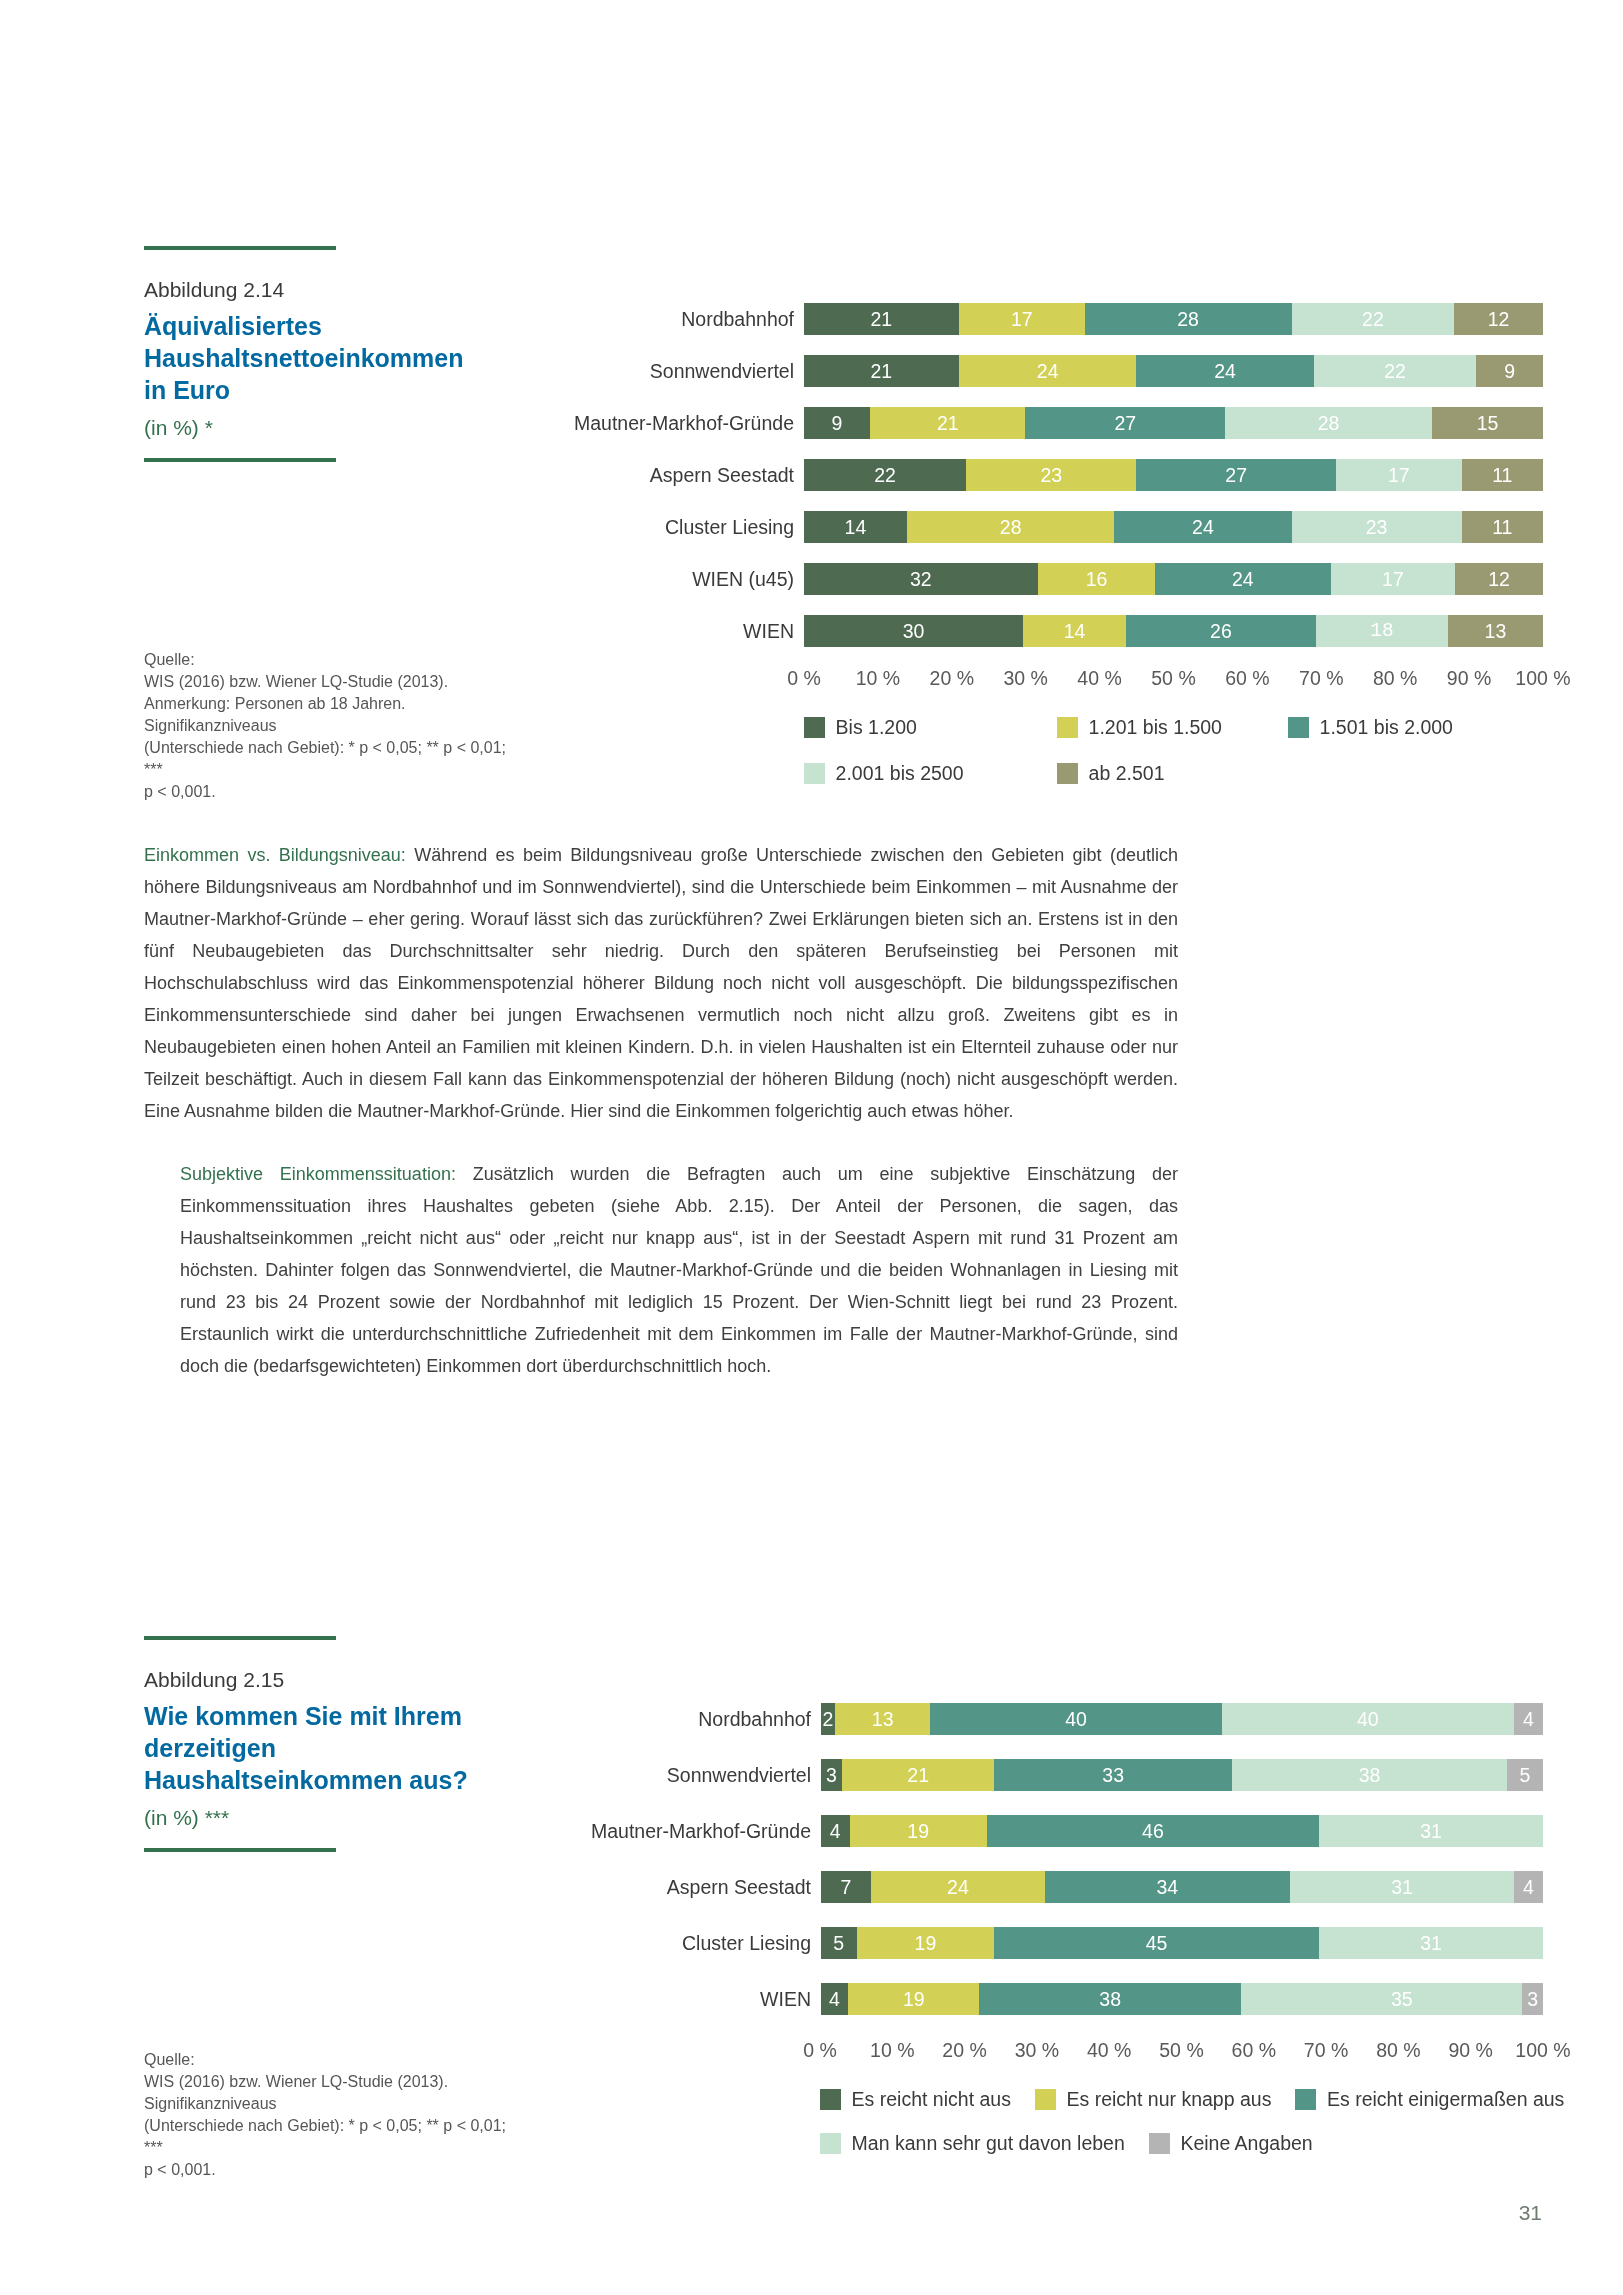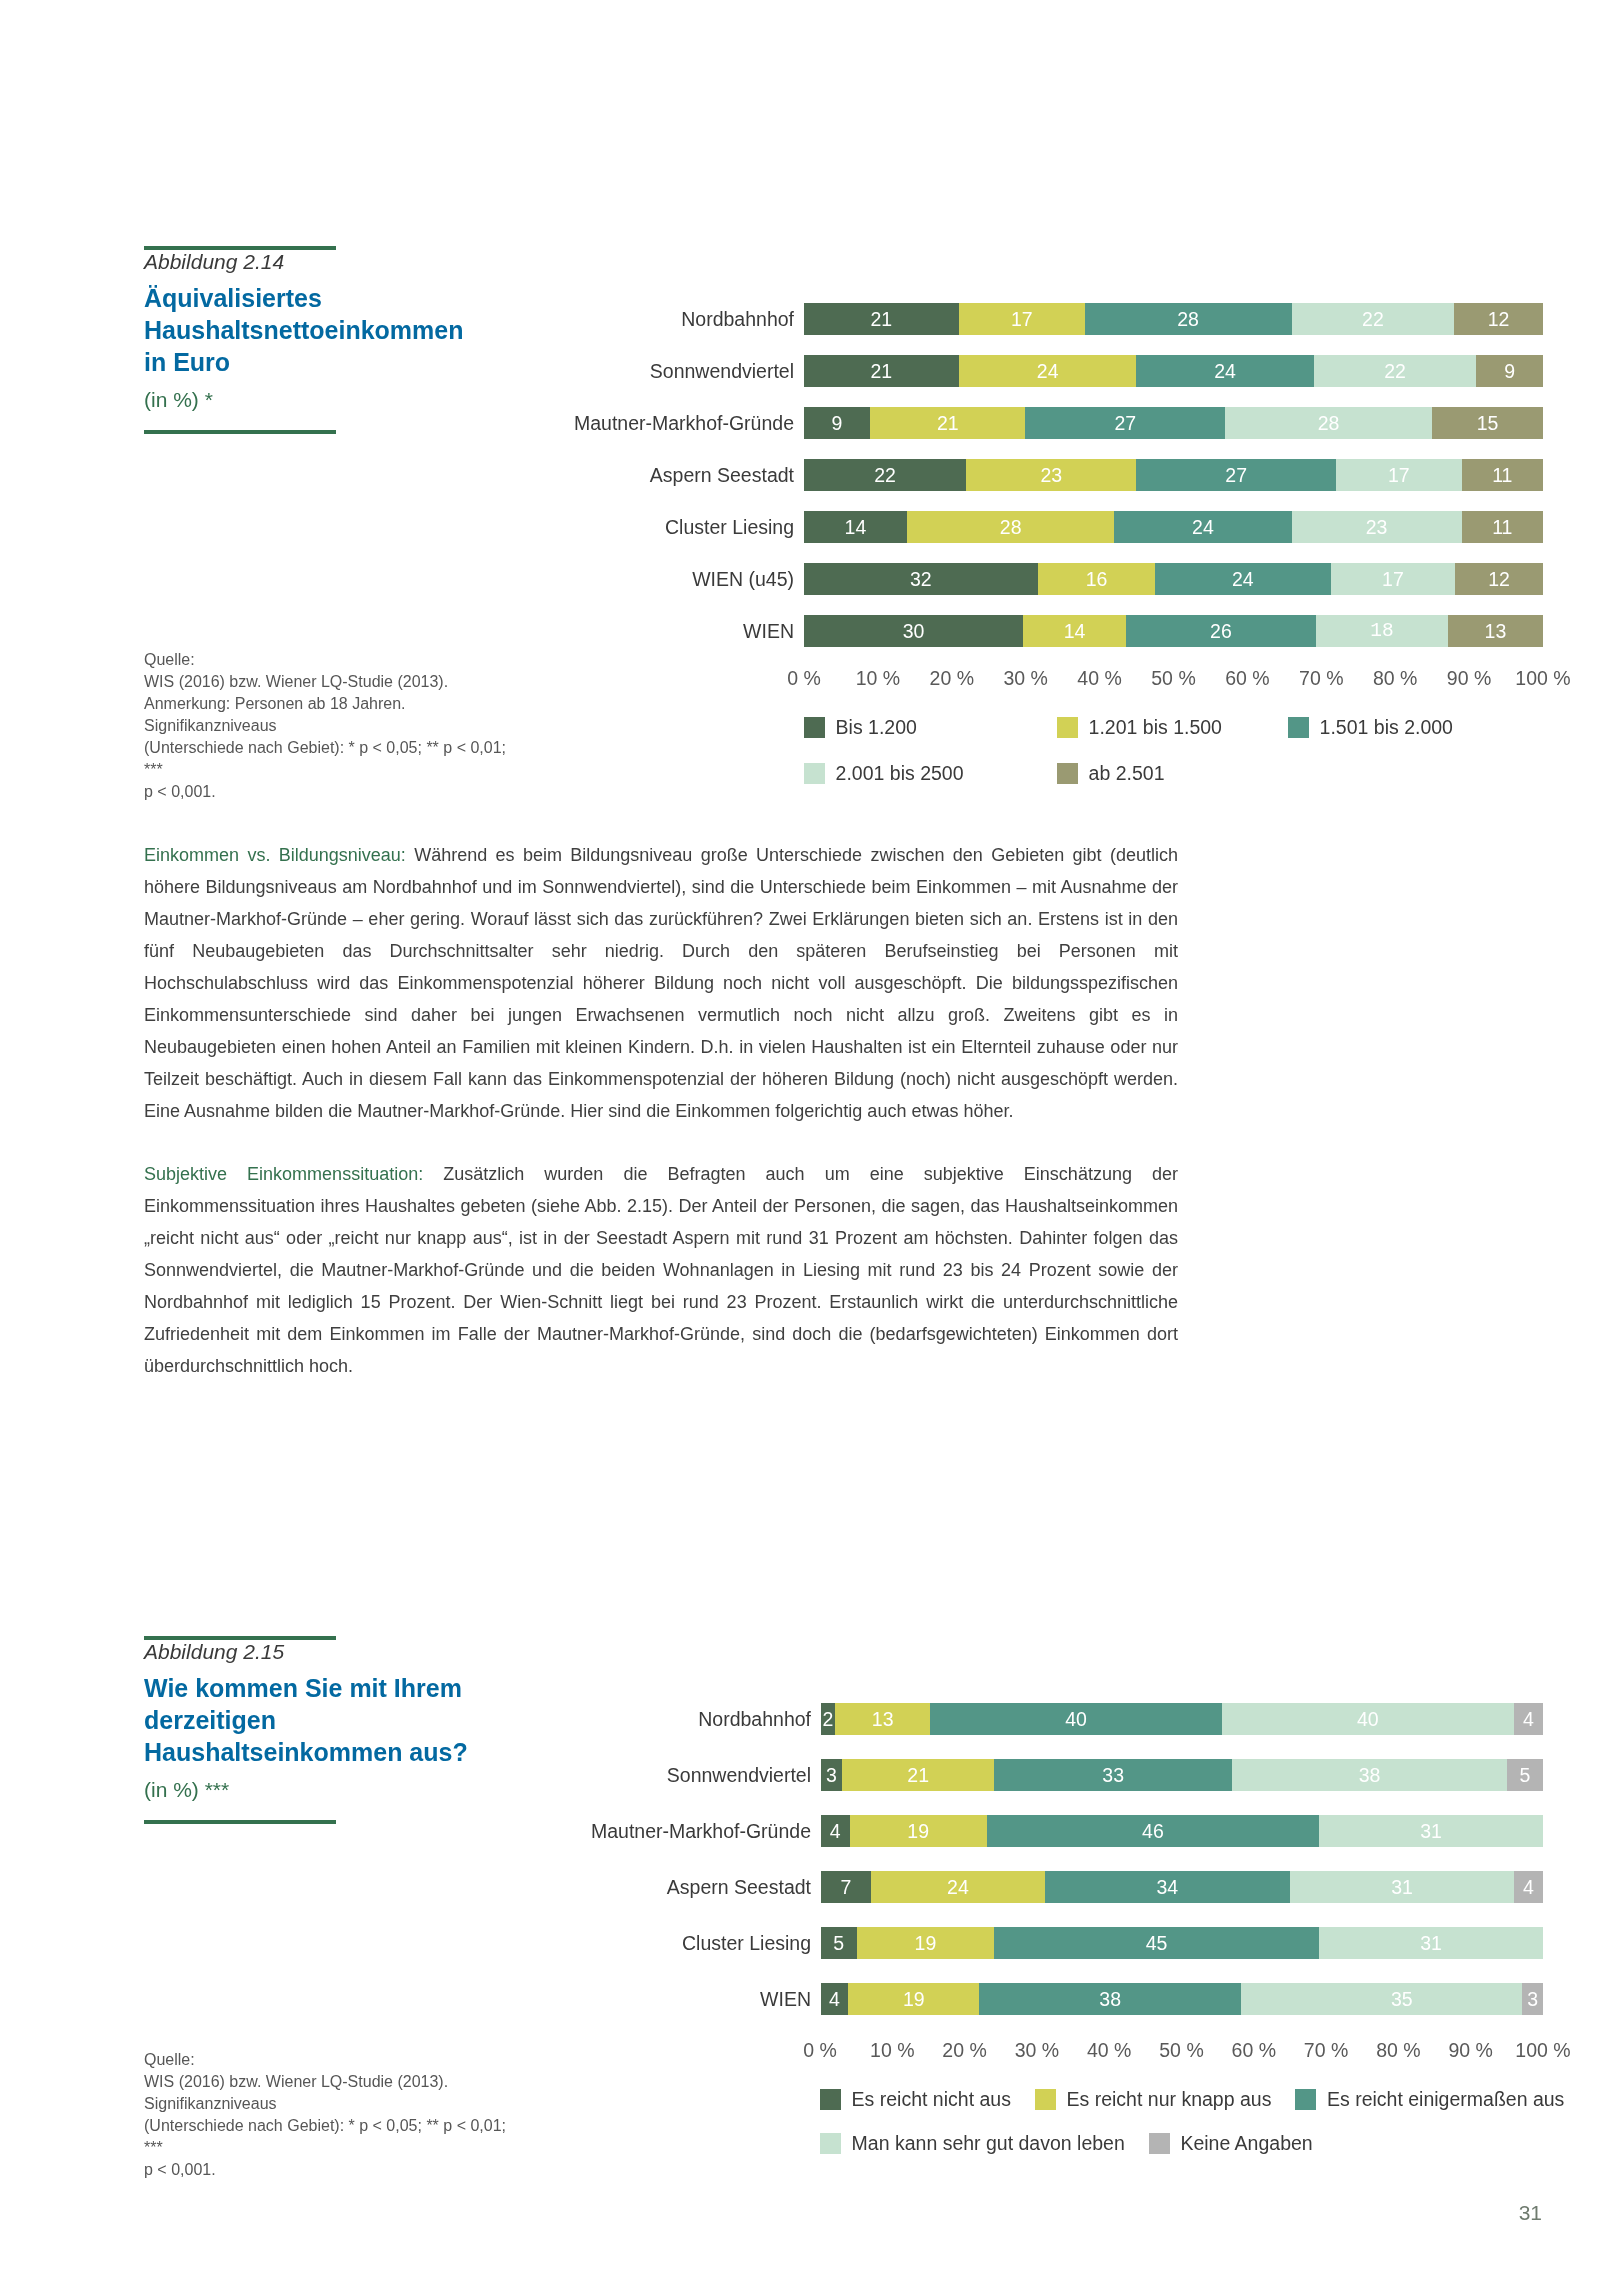--- a/index.html
+++ b/index.html
@@ -7,21 +7,21 @@
     position:relative;
     width:1623px; height:2295px;
     background:#ffffff;
     font-family:"Liberation Sans", sans-serif;
     overflow:hidden;
   }
   .rule { width:192px; height:4px; background:#34714e; }
   .fig-header { position:absolute; width:373px; }
   #fig1-header { left:144px; top:246px; }
   #fig2-header { left:144px; top:1636px; }
-  .fig-label { margin-top:0; font-size:21px; color:#3a3a3a;font-style:italic; }
+  .fig-label { margin-top:28px; font-size:21px; color:#3a3a3a; }
   .fig-title { margin:8px 0 0 0; font-size:25px; line-height:32px; font-weight:bold;
                color:#0369a1; white-space:pre-line; }
   .fig-subtitle { margin-top:9.7px; font-size:21px; color:#34714e; }
   .rule-bottom { margin-top:18px; }
 
   .source { position:absolute; left:144px; width:382px; font-size:16px; line-height:22px;
             color:#565656; white-space:pre-line; }
   #source1 { top:649px; }
   #source2 { top:2049px; }
 
@@ -46,21 +46,21 @@
   #chart1 .legend { margin-left:560px; }
   #chart2 .legend { margin-left:576px; }
   #chart1 .lrow { display:grid; grid-template-columns:253px 231px auto; margin-bottom:23px; }
   #chart2 .lrow { display:flex; gap:24px; margin-bottom:21px; }
   .litem { display:flex; align-items:center; gap:10.6px; font-size:19.5px; color:#3a3a3a; white-space:nowrap; }
   .swatch { width:21px; height:21px; flex:0 0 21px; }
 
   .bodytext { position:absolute; left:144px; top:839px; width:1034px;
               font-size:18px; line-height:32px; color:#3f3f3f; text-align:justify; }
   .bodytext p { margin:0; }
-  .bodytext p + p { margin-top:31px; }
+  .bodytext p + p { margin-top:31px;margin-left:36px; }
   .lead { color:#34714e; }
 
   .page-number { position:absolute; right:81px; top:2201px; font-size:21px; color:#6f7b6f; }
 </style>
 </head>
 <body>
 
 <div class="page">
 
   <section class="fig-header" id="fig1-header">

